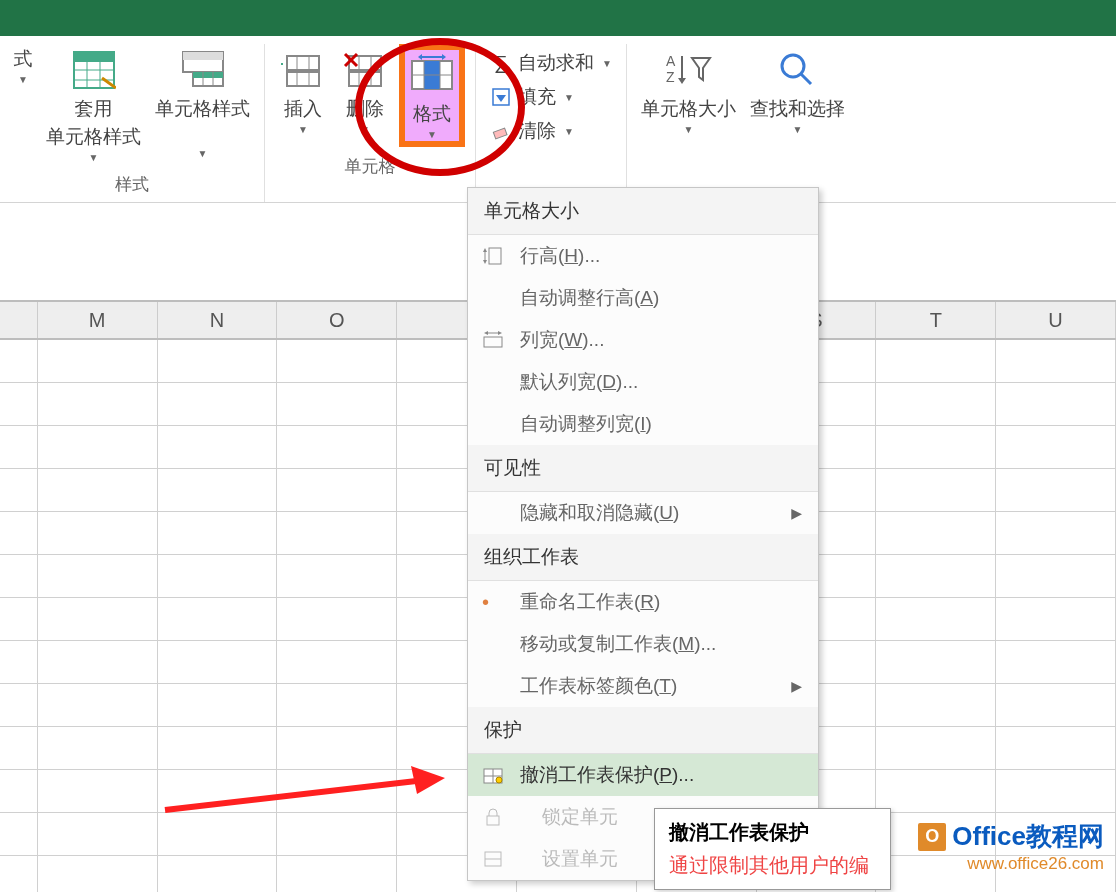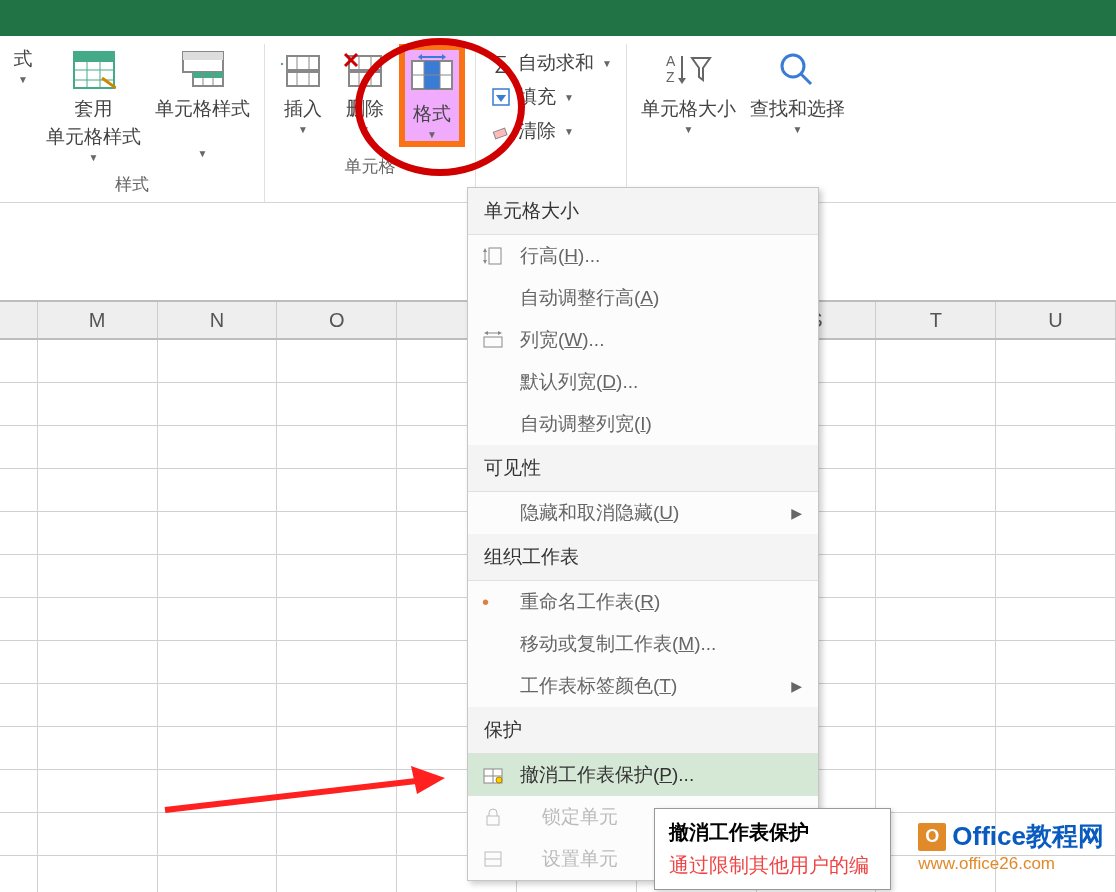--- a/index.html
+++ b/index.html
@@ -31,21 +31,21 @@
 .menu-item .arw { color: #666; font-size: 14px; }
 .menu-item.hover { background: #d5e8d5; color: #333; }
 .menu-item.disabled { color: #bbb; gap: 36px; }
 .tooltip { position: absolute; left: 610px; top: 808px; width: 237px; background: #fff; border: 1px solid #999; padding: 10px 14px; font-size: 20px; box-shadow: 2px 2px 5px rgba(0,0,0,0.18); margin-left: 44px; }
 .tooltip .tt-title { font-weight: bold; margin-bottom: 6px; }
 .tooltip .tt-body { color: #ef4444; }
 .circle { position: absolute; left: 355px; top: 38px; width: 170px; height: 138px; border: 7px solid #d00000; border-radius: 50%; pointer-events: none; }
 .arrow { position: absolute; left: 155px; top: 700px; pointer-events: none; }
 .watermark { position: absolute; right: 12px; bottom: 18px; text-align: left; }
 .watermark .wm1 { font-size: 26px; font-weight: bold; color: #0a5bbf; display: flex; align-items: center; gap: 6px; }
-.watermark .wm2 { font-size: 17px; color: #e08a2a; }
+.watermark .wm2 { font-size: 17px; color: #e08a2a; text-align: right; }
 .wm-ic { width: 28px; height: 28px; background: #e08a2a; display: inline-flex; align-items: center; justify-content: center; color: #fff; font-size: 18px; border-radius: 2px; }
 u { text-decoration: underline; }
 .fmt-active { background: #f0abfc; border: 6px solid #f97316; padding: 1px 3px; }
 </style>
 </head>
 <body>
 
 <div class="titlebar"></div>
 
 <div class="ribbon">

